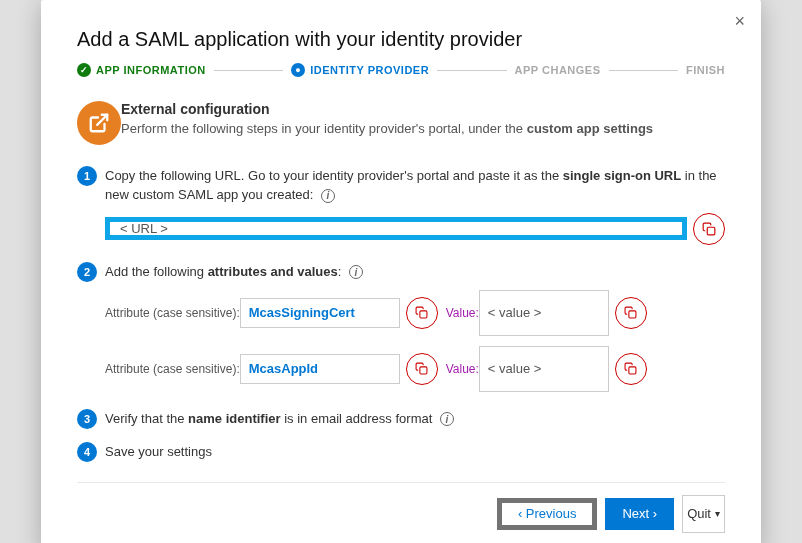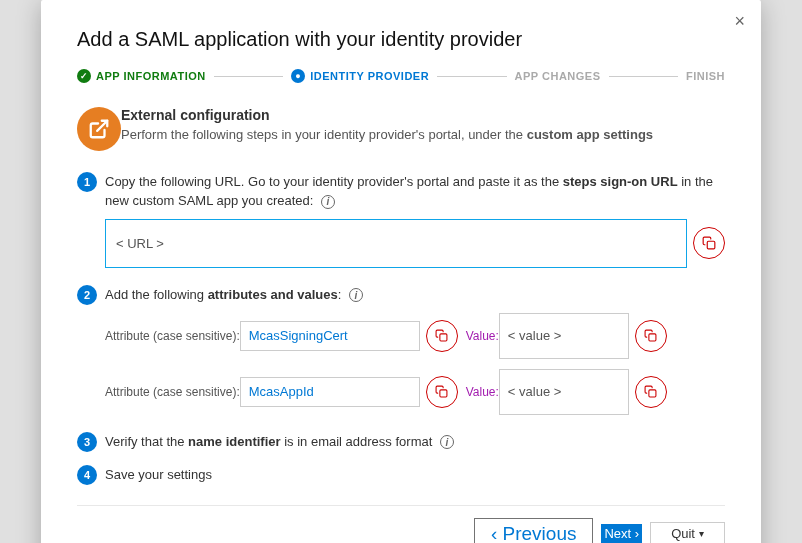--- a/index.html
+++ b/index.html
@@ -30,21 +30,21 @@
       cursor: pointer;
       color: #666;
       background: none;
       border: none;
       line-height: 1;
     }
     .modal-title {
       font-size: 20px;
       font-weight: 300;
       color: #111;
-      margin-bottom: 18px;
+      margin-bottom: 12px;
     }
     
     .steps-bar {
       display: flex;
       align-items: center;
       margin-bottom: 24px;
       font-size: 11px;
       font-weight: 600;
       letter-spacing: 0.5px;
     }
@@ -157,26 +157,26 @@
     }
     
     .url-field-wrap {
       display: flex;
       align-items: center;
       margin-left: 28px;
       margin-bottom: 4px;
     }
     .url-input {
       flex: 1;
-      border: 1px solid #0ea5e9;
+      border: 5px solid #0ea5e9;
       padding: 0 10px;
       font-size: 13px;
       color: #555;
       outline: none;
-      height: 49px;
+      height: 23px;
     }
     .copy-btn {
       width: 32px;
       height: 32px;
       border: 1.5px solid #c00;
       border-radius: 50%;
       background: white;
       display: flex;
       align-items: center;
       justify-content: center;
@@ -199,23 +199,24 @@
     .attr-label {
       font-size: 12px;
       color: #555;
       white-space: nowrap;
     }
     .attr-input {
       border: 1px solid #ccc;
       padding: 5px 8px;
       font-size: 13px;
       color: #0078d4;
-      width: 180px;
+      width: 160px;
       height: 30px;
       outline: none;
+      font-weight: bold;
     }
     .val-label {
       font-size: 12px;
       color: #a21caf;
       white-space: nowrap;
       margin-left: 8px;
     }
     .val-input {
       border: 1px solid #ccc;
       padding: 22px 8px;
@@ -236,51 +237,51 @@
     .modal-footer {
       display: flex;
       justify-content: flex-end;
       align-items: center;
       gap: 8px;
       margin-top: 20px;
       padding-top: 12px;
       border-top: 1px solid #e8e8e8;
     }
     .btn-prev {
-      border: 1px solid #737373;
+      border: 5px solid #737373;
       background: white;
       color: #0078d4;
       padding: 6px 16px;
-      font-size: 19px;
+      font-size: 13px;
       cursor: pointer;
       height: 32px;
       display: flex;
       align-items: center;
       gap: 4px;
     }
     .btn-next {
       background: #0078d4;
       color: white;
       border: none;
-      padding: 6px 3px;
-      font-size: 13px;
-      cursor: pointer;
-      height: 20px;
+      padding: 6px 17px;
+      font-size: 13px;
+      cursor: pointer;
+      height: 32px;
       display: flex;
       align-items: center;
       gap: 4px;
     }
     .btn-quit {
       border: 1px solid #ccc;
       background: white;
       color: #333;
-      padding: 6px 20px;
-      font-size: 13px;
-      cursor: pointer;
-      height: 24px;
+      padding: 6px 4px;
+      font-size: 13px;
+      cursor: pointer;
+      height: 38px;
       display: flex;
       align-items: center;
       gap: 4px;
     }
     .chevron-down {
       font-size: 10px;
     }
   </style>
 </head>
 <body>
@@ -325,21 +326,21 @@
       <div class="section-desc">
         <span>Perform the following steps in your identity provider's portal, under the </span><strong>custom app settings</strong>
       </div>
     </div>
   </div>
 
   <div class="step-row">
     <div class="step-label">
       <span class="step-num">1</span>
       <span class="step-text">
-        <span>Copy the following URL. Go to your identity provider's portal and paste it as the </span><strong>steps sign-on URL</strong><span> in the new custom SAML app you created:</span>
+        <span>Copy the following URL. Go to your identity provider's portal and paste it as the </span><strong>single sign-on URL</strong><span> in the new custom SAML app you created:</span>
         <span class="info-icon">i</span>
       </span>
     </div>
     <div class="url-field-wrap">
       <input class="url-input" type="text" value="&lt; URL &gt;" style="">
       <button class="copy-btn" title="Copy">
         <svg width="14" height="14" viewBox="0 0 24 24" fill="none" stroke="#c00" stroke-width="2" stroke-linecap="round" stroke-linejoin="round">
           <rect x="9" y="9" width="13" height="13" rx="2" ry="2"></rect>
           <path d="M5 15H4a2 2 0 0 1-2-2V4a2 2 0 0 1 2-2h9a2 2 0 0 1 2 2v1"></path>
         </svg>

